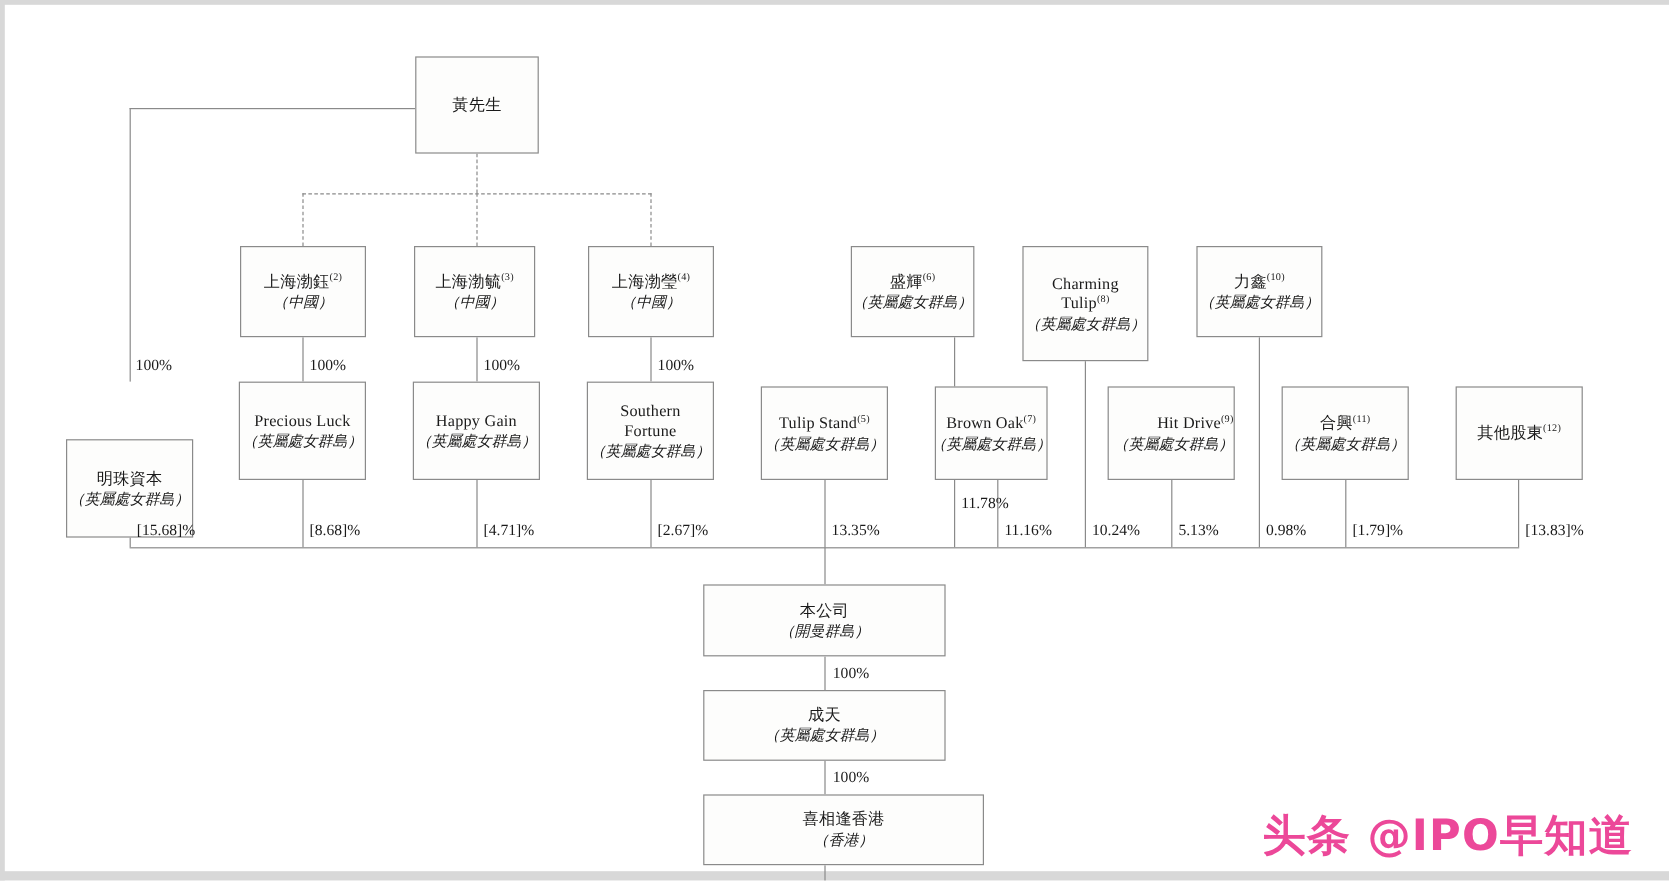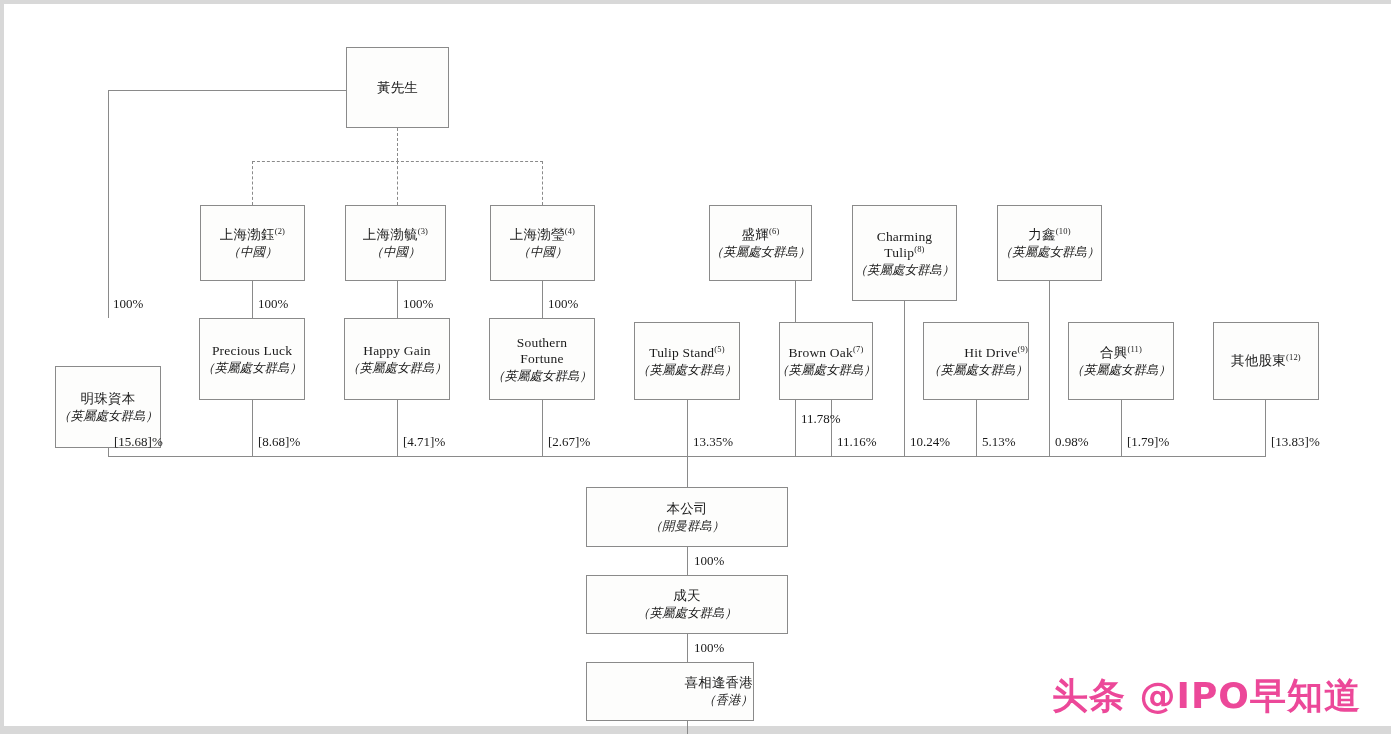--- a/index.html
+++ b/index.html
@@ -171,21 +171,21 @@
   <div class="node" style="left:586px;top:487px;width:202px;height:60px;">
     <div class="nm">本公司</div>
     <div class="loc">（開曼群島）</div>
   </div>
 
   <div class="node" style="left:586px;top:575px;width:202px;height:59px;">
     <div class="nm">成天</div>
     <div class="loc">（英屬處女群島）</div>
   </div>
 
-  <div class="node" style="left:586px;top:662px;width:168px;height:59px;align-items:flex-end;">
+  <div class="node" style="left:586px;top:662px;width:234px;height:59px;">
     <div class="nm">喜相逢香港</div>
     <div class="loc">（香港）</div>
   </div>
 
   <div class="pct" style="left:113px;top:296px;">100%</div>
   <div class="pct" style="left:258px;top:296px;">100%</div>
   <div class="pct" style="left:403px;top:296px;">100%</div>
   <div class="pct" style="left:548px;top:296px;">100%</div>
 
   <div class="pct" style="left:114px;top:434px;">[15.68]%</div>

